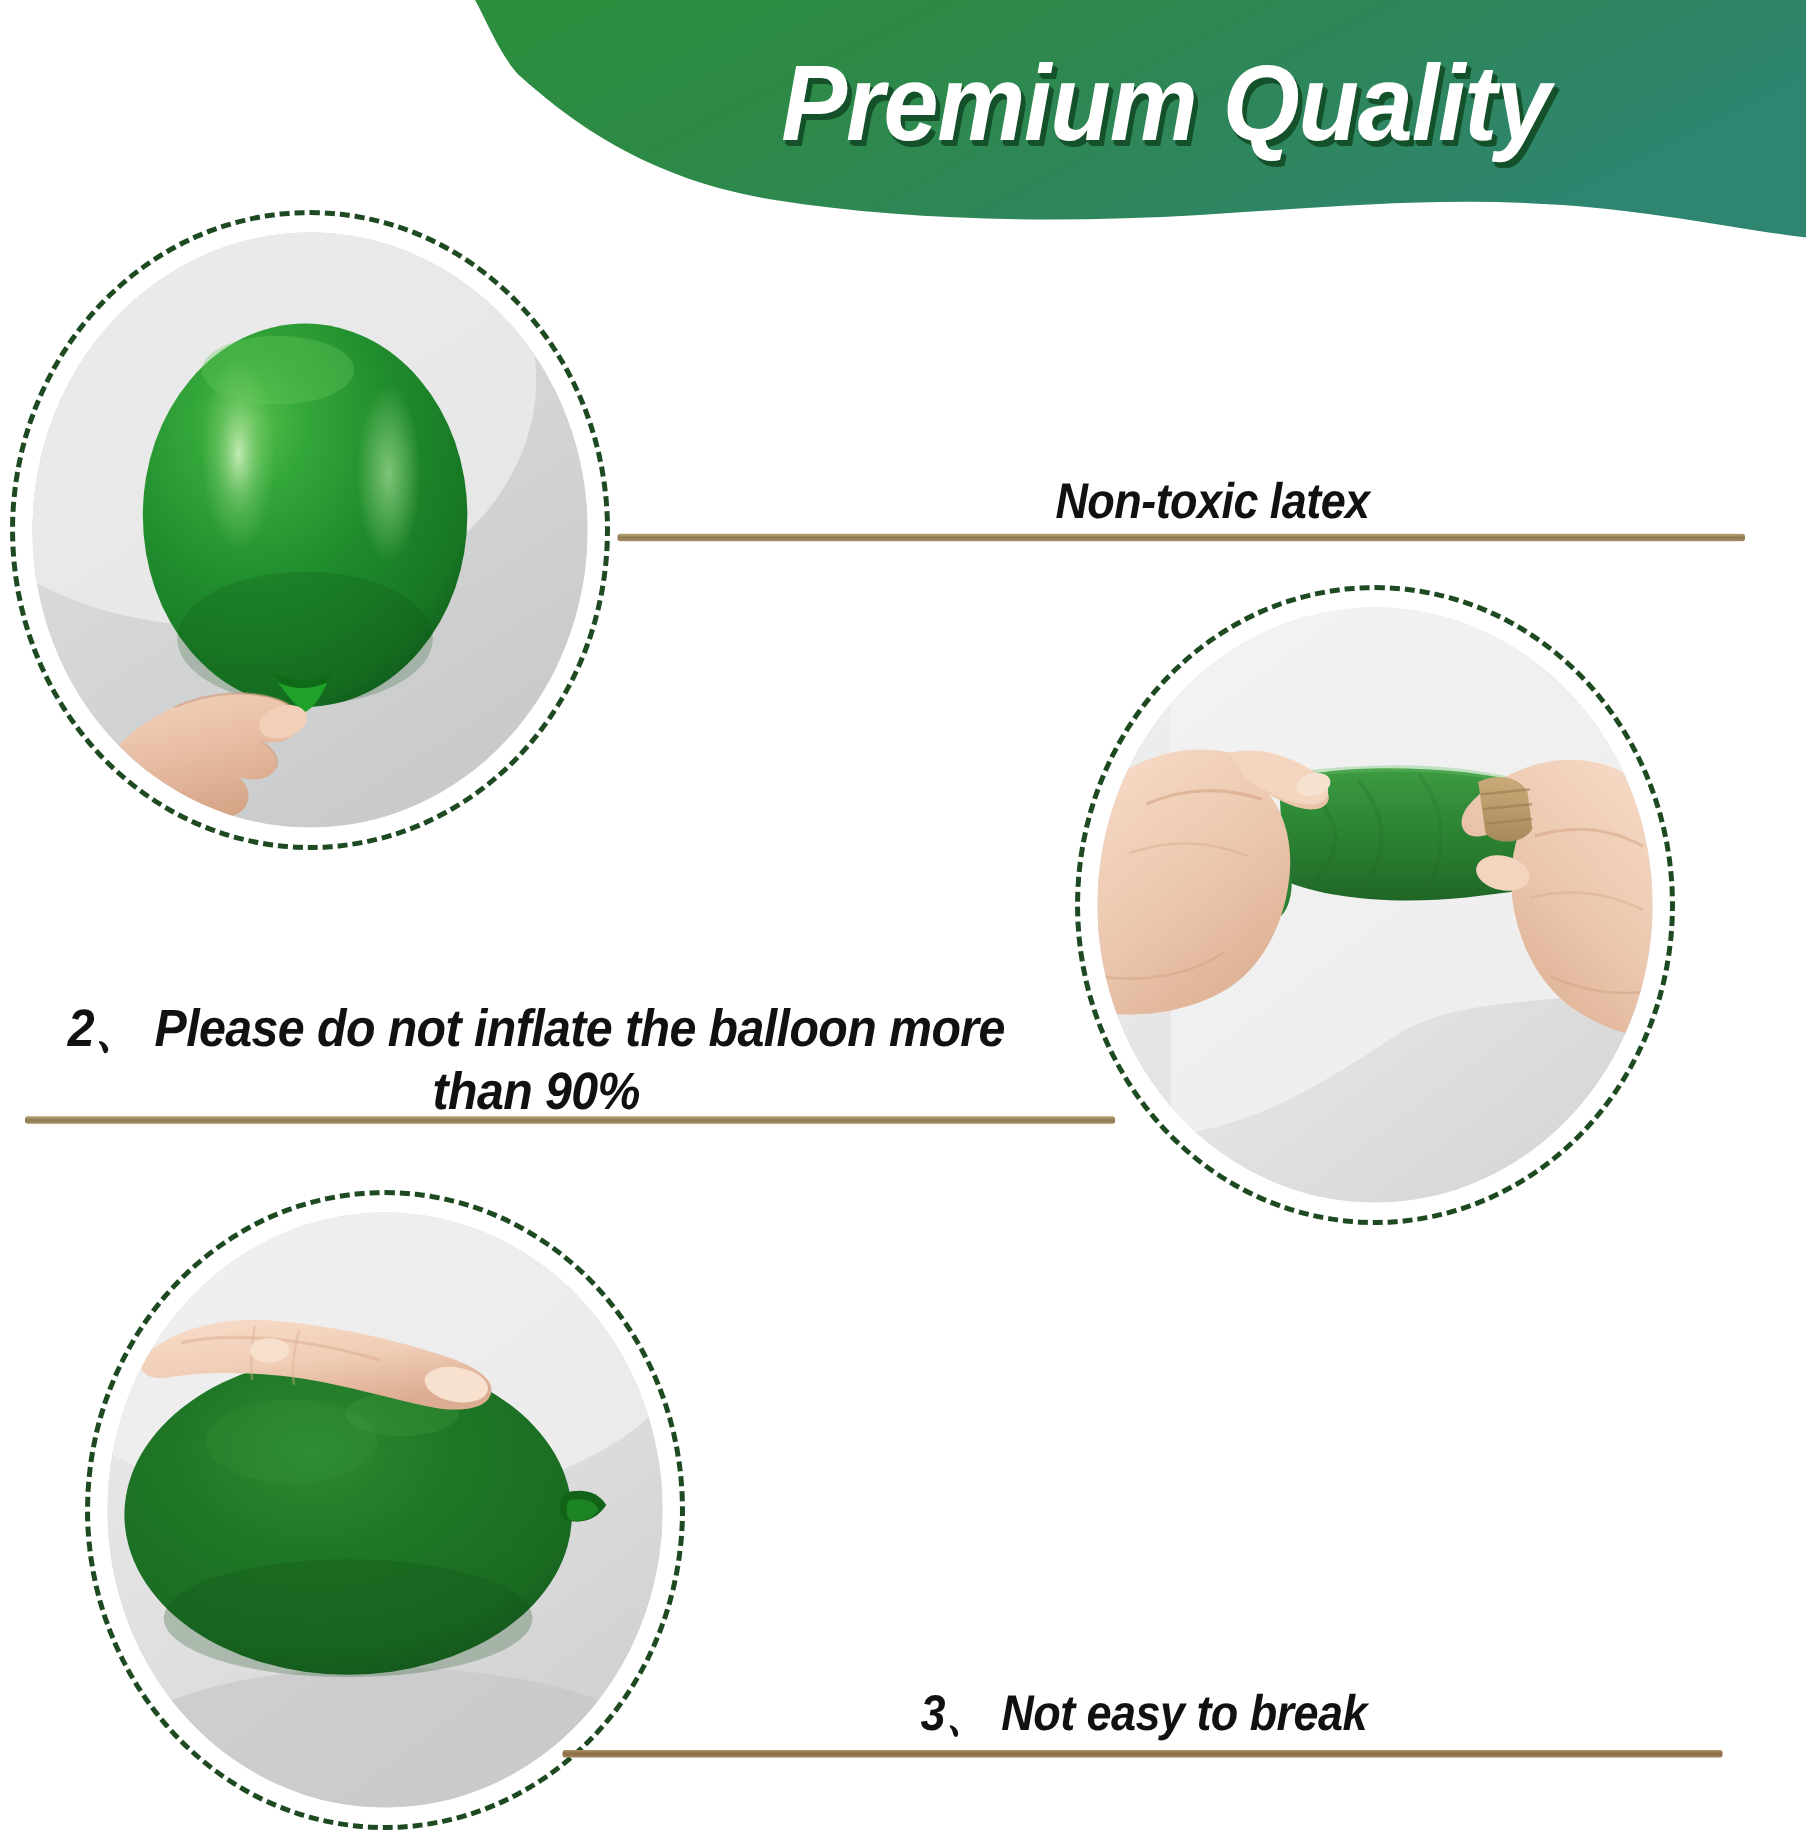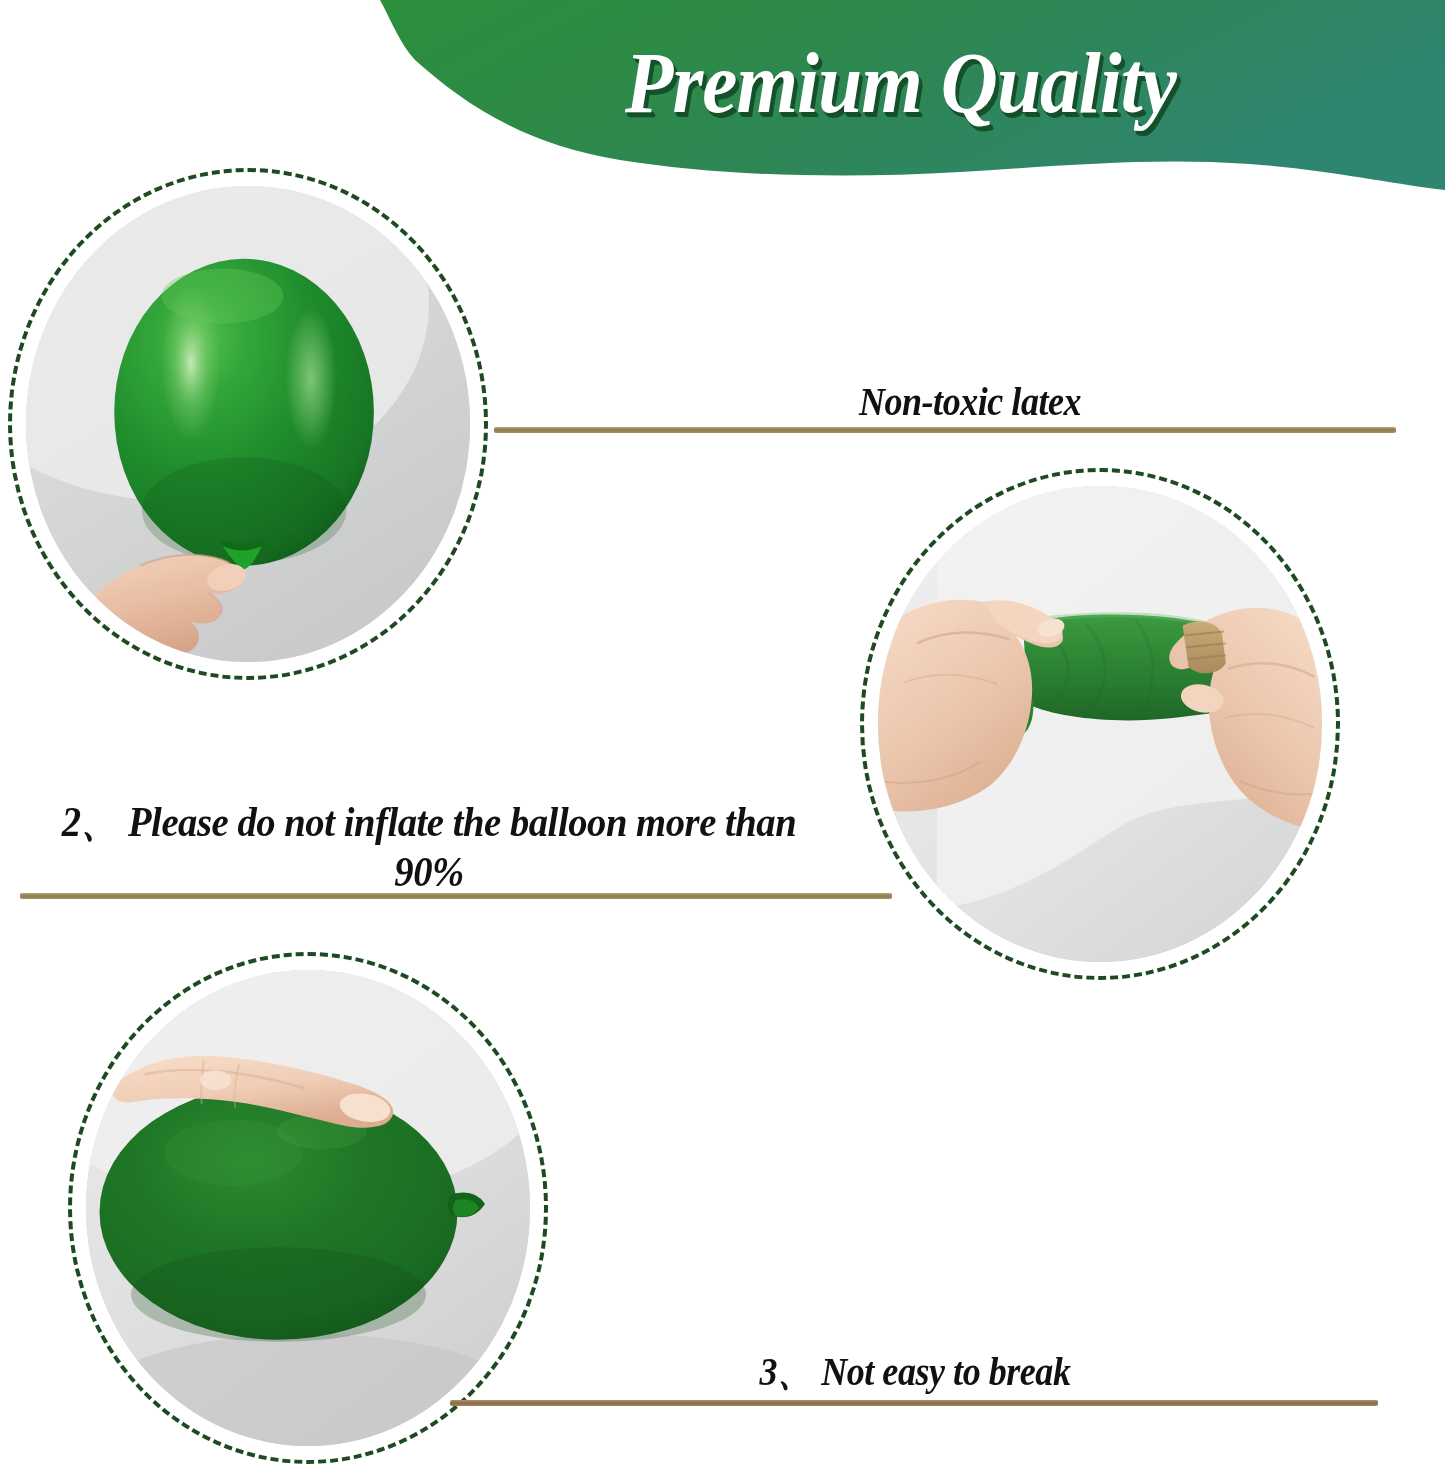--- a/index.html
+++ b/index.html
@@ -6,21 +6,20 @@
   html, body {
     width:1445px; height:1475px;
     background:#ffffff;
     font-family:"Liberation Sans", sans-serif;
     overflow:hidden;
   }
   #page {
     position:relative;
     width:1445px; height:1475px;
     background:#ffffff;
-    font-family:Liberation Serif, serif;
   }
 
   
   #banner {
     position:absolute;
     left:0; top:0;
     width:1445px; height:215px;
     overflow:hidden;
   }
   #banner svg { display:block; width:1445px; height:215px; }

